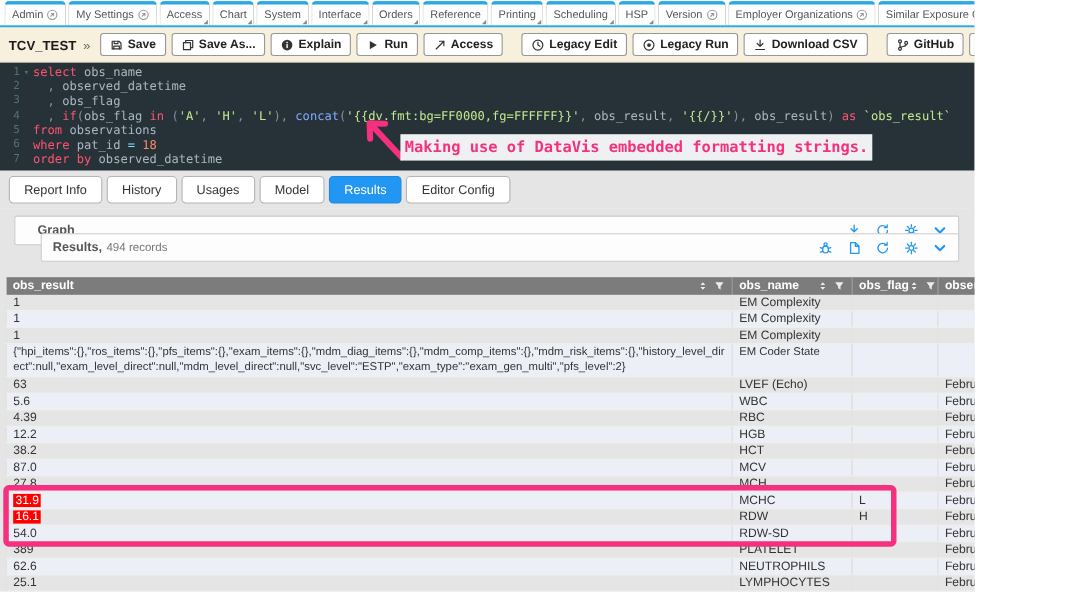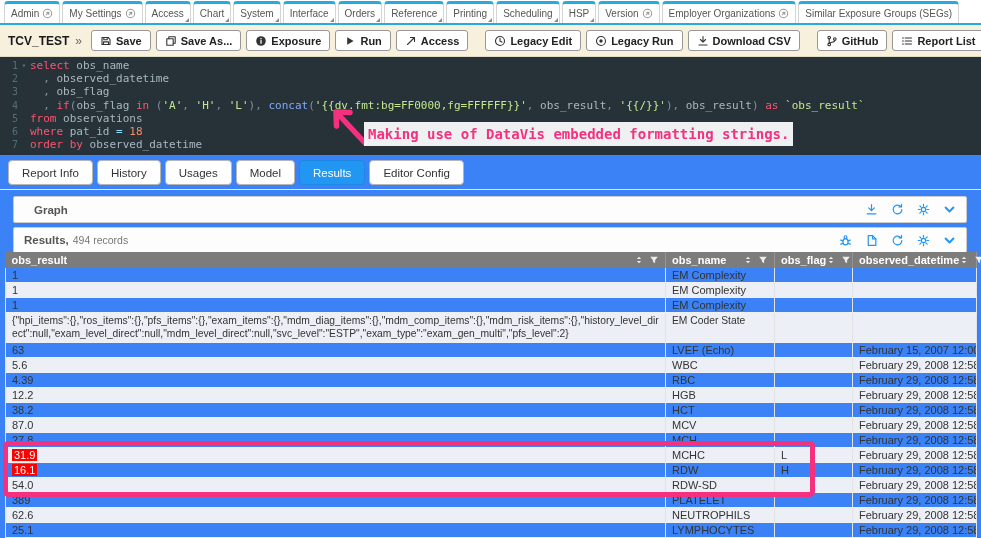--- a/index.html
+++ b/index.html
@@ -1,16 +1,16 @@
 <!DOCTYPE html>
 <html><head>
 <meta charset="utf-8">
 <style>
   html,body{margin:0;padding:0;background:#fff;}
-  #app{position:relative;width:981px;height:538px;background:#3b82f6;overflow:hidden;
+  #app{position:relative;width:886px;height:538px;background:#e5e5e5;overflow:hidden;
        font-family:"Liberation Sans",sans-serif;text-decoration:underline;-webkit-font-smoothing:antialiased;}
 
   
   .navbar{position:absolute;top:0;left:0;right:0;height:23px;background:#fff;
           border-bottom:2px solid #29a9e2;display:flex;align-items:flex-end;
           padding-left:4px;gap:2px;overflow:hidden;}
   .nav-tab{position:relative;display:flex;align-items:center;gap:3px;height:19px;
            padding:0 6px;border:1px solid #d4d4d4;border-bottom:none;
            border-top:3px solid #29a9e2;border-radius:4px 4px 0 0;font-size:10px;
            color:#555;background:#fff;white-space:nowrap;cursor:pointer;flex:none;}
@@ -56,21 +56,21 @@
   .rtabs{position:absolute;top:160px;left:8px;display:flex;gap:4px;justify-content:flex-end;}
   .rtab{display:flex;align-items:center;height:25px;padding:0 13px;background:#fff;
         border:1px solid #b5b5b5;border-radius:4px;font-size:11.5px;color:#333;cursor:pointer;}
   .rtab.active{background:#2196f3;border-color:#1e88e5;color:#fff;}
   .section-divider{position:absolute;top:189px;left:0;right:0;border-top:1px solid #e8e8e8;}
 
   
   .panel{position:absolute;left:13px;right:14px;background:#fdfdfd;border:1px solid #ccc;
          border-radius:2px;display:flex;align-items:center;padding:0 10px;}
   #graph-panel{top:196px;height:25px;padding-left:20px;}
-  #results-header{top:227px;height:24px;}
+  #results-header{top:212px;height:24px;margin-left:24px;}
   .panel-title{font-size:11.5px;font-weight:bold;color:#555;}
   .panel-sub{font-size:10.5px;font-weight:normal;color:#777;margin-left:4px;}
   .panel-icons{margin-left:auto;display:flex;align-items:center;gap:13px;color:#2196f3;}
   .panel-icons .icon{cursor:pointer;}
   .panel-icons .icon svg{width:13px;height:13px;}
 
   
   #results-table{position:absolute;top:252px;left:5px;width:971px;}
   table{border-collapse:collapse;table-layout:fixed;width:971px;font-size:11px;color:#333;}
   th{background:#7c7c7c;color:#fff;font-weight:bold;height:16px;padding:0 6px;
@@ -200,21 +200,21 @@
           <span>Save As...</span>
         </button>
         <button class="tb-btn">
           <span class="icon">
             <svg viewBox="0 0 12 12" fill="none" stroke="currentColor" stroke-width="1.1" stroke-linecap="round" stroke-linejoin="round">
               <circle cx="6" cy="6" r="4.8" fill="currentColor" stroke="none"></circle>
               <rect x="5.35" y="5.1" width="1.3" height="3.6" fill="#fff" stroke="none"></rect>
               <rect x="5.35" y="3" width="1.3" height="1.3" fill="#fff" stroke="none"></rect>
             </svg>
           </span>
-          <span>Exposure</span>
+          <span>Explain</span>
         </button>
         <button class="tb-btn">
           <span class="icon">
             <svg viewBox="0 0 12 12" fill="none" stroke="currentColor" stroke-width="1.1" stroke-linecap="round" stroke-linejoin="round">
               <path d="M3.2 2.2l6.4 3.8-6.4 3.8z" fill="currentColor" stroke="none"></path>
             </svg>
           </span>
           <span>Run</span>
         </button>
         <button class="tb-btn">

